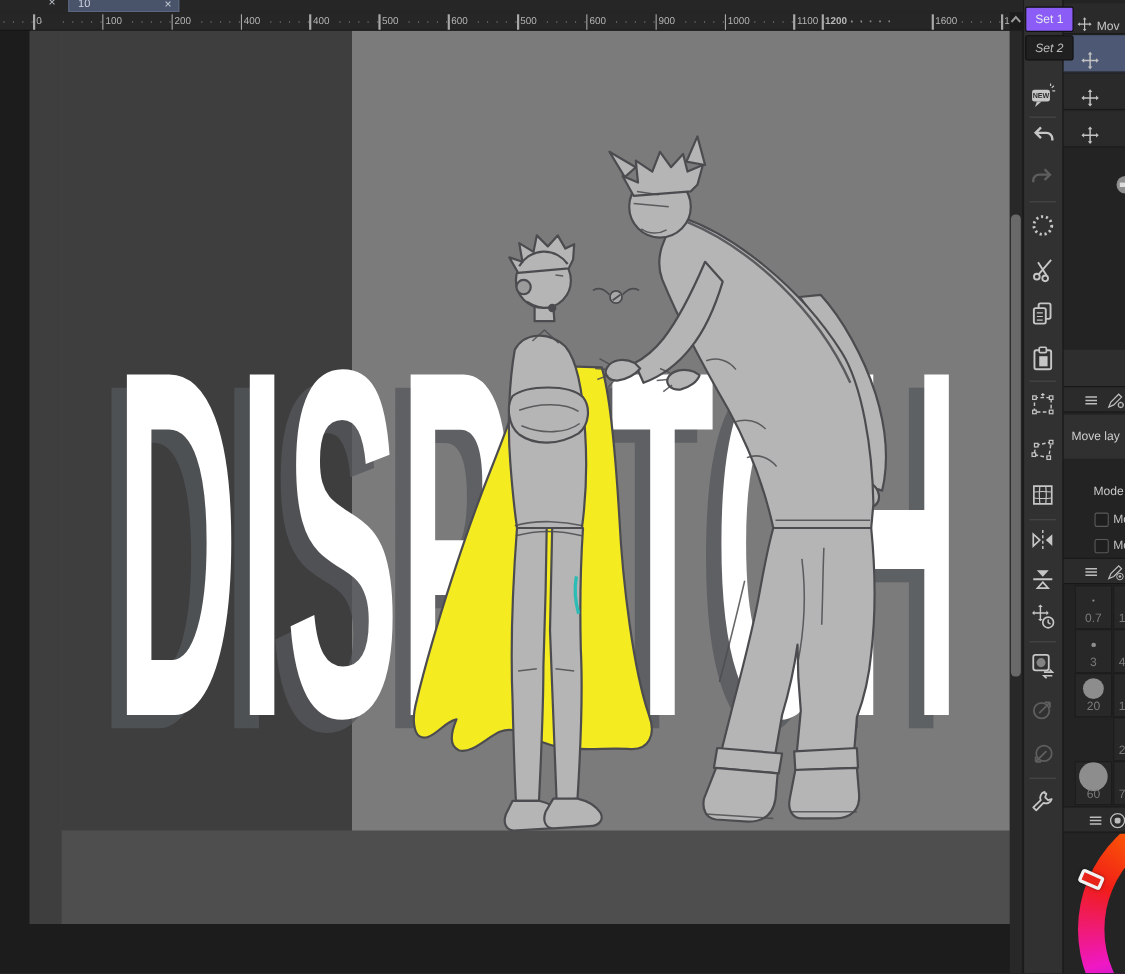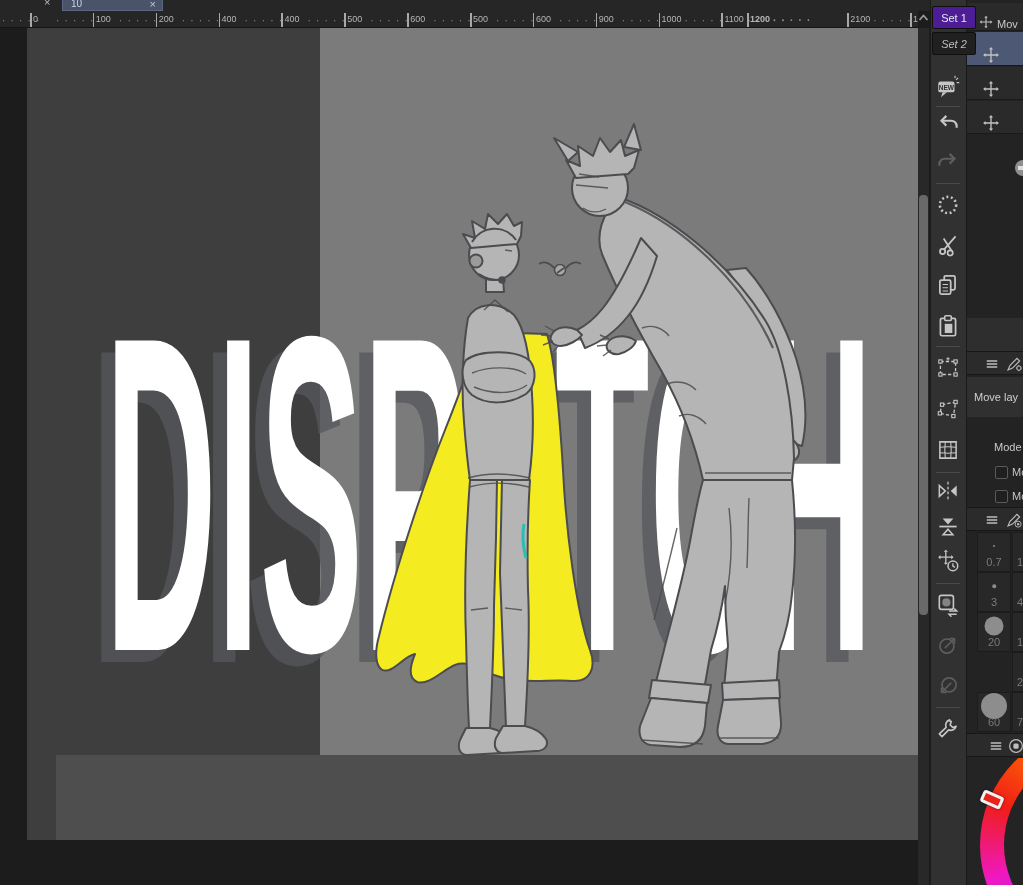--- a/index.html
+++ b/index.html
@@ -38,21 +38,21 @@
   
   .toolcol { position:absolute; left:930px; top:0; width:36px; height:885px; background:#313131; border-left:1px solid #1b1b1b; }
   .tbtn { position:absolute; left:935px; width:26px; height:26px; color:#c6c6c6; cursor:pointer; }
   .tbtn.disabled { color:#5e5e5e; }
   .tbtn svg { width:26px; height:26px; }
   .tsep { position:absolute; left:936px; width:24px; height:1px; background:#4a4a4a; }
 
   .setbtn { position:absolute; left:932px; width:44px; height:23px; font-size:11px; color:#bdbdbd;
     background:#202020; border:1px solid #0f0f0f; border-radius:2px; display:flex; align-items:center;
     justify-content:center; z-index:5; cursor:pointer; }
-  .setbtn.active { background:#4c1d95; color:#e4e8f0; }
+  .setbtn.active { background:#8b5cf6; color:#e4e8f0; }
 
   
   .rightpanel { position:absolute; left:966px; top:0; width:57px; height:885px; background:#232323; border-left:1px solid #191919; }
   .sub-row { position:absolute; left:967px; width:56px; background:#2a2a2a; border-bottom:1px solid #1a1a1a;
     display:flex; align-items:flex-end; cursor:pointer; color:#c2c2c2; }
   .sub-row.selected { background:#4d5974; }
   .sub-row svg { width:20px; height:20px; margin-left:14px; flex:0 0 auto; }
   .sub-row.first svg { width:16px; height:16px; margin-left:11px; }
   .sub-row .lbl { font-size:11px; color:#c8c8c8; margin-left:3px; white-space:nowrap; }
   .frag-circle { position:absolute; left:1015px; top:160px; width:16px; height:16px; background:#8f8f8f;
@@ -161,21 +161,21 @@
         <span class="num">1100</span>
         <span class="dots">·····</span>
       </div>
       <div class="tick" style="left: 747px; width: 63px; font-weight: bold;">
         <span class="bar"></span>
         <span class="num">1200</span>
         <span class="dots">·····</span>
       </div>
       <div class="tick" style="left: 847.18px; width: 63px;">
         <span class="bar"></span>
-        <span class="num">2100</span>
+        <span class="num">1600</span>
         <span class="dots">·····</span>
       </div>
       <div class="tick" style="left: 910.04px; width: 63px;">
         <span class="bar"></span>
         <span class="num">1400</span>
       </div>
     </div>
 
   <div class="canvas">
     <svg width="891" height="812" viewBox="0 0 891 812">

